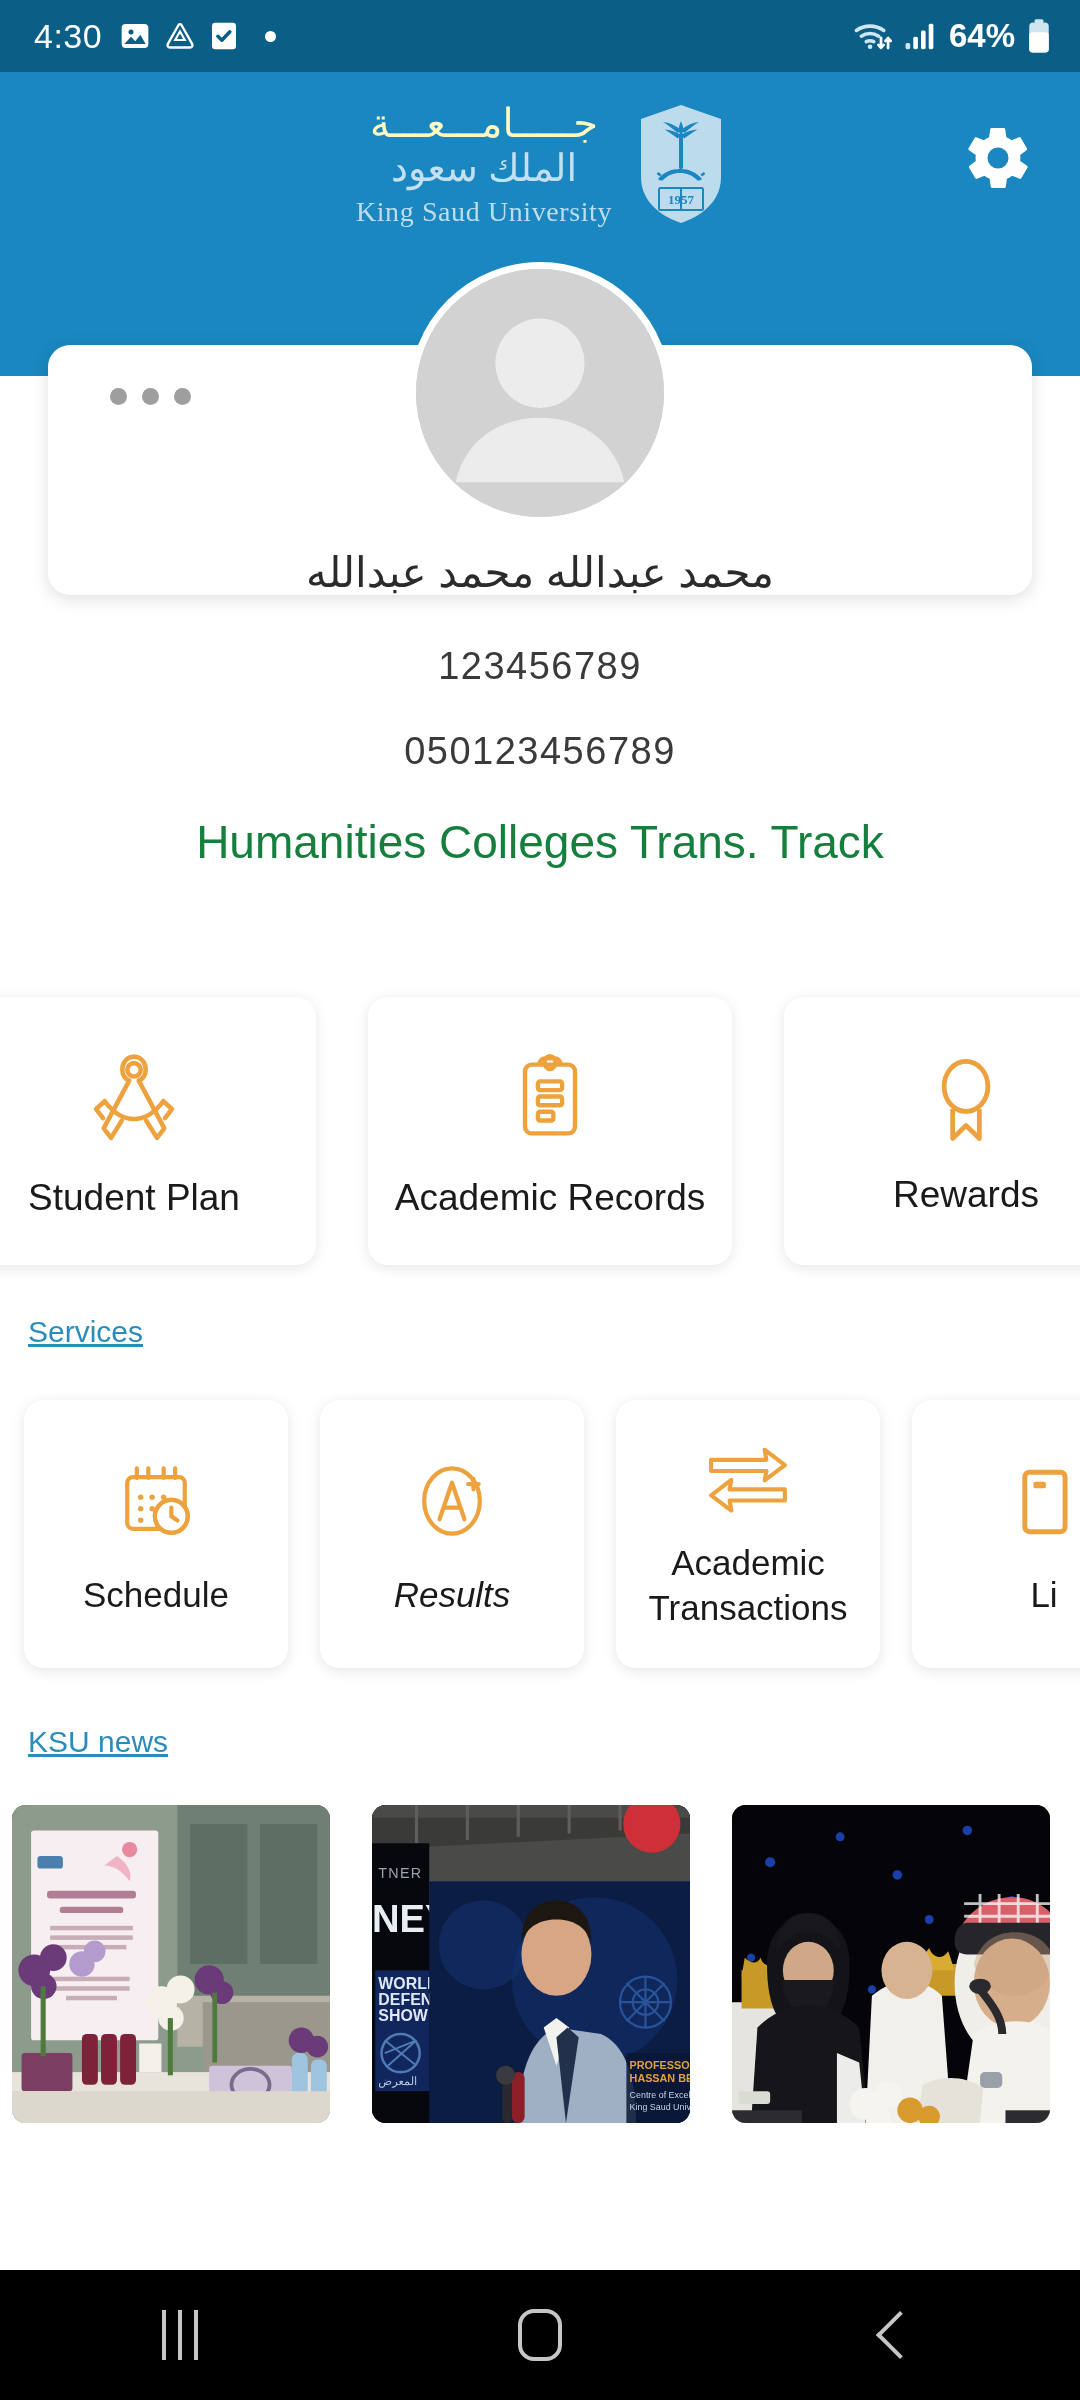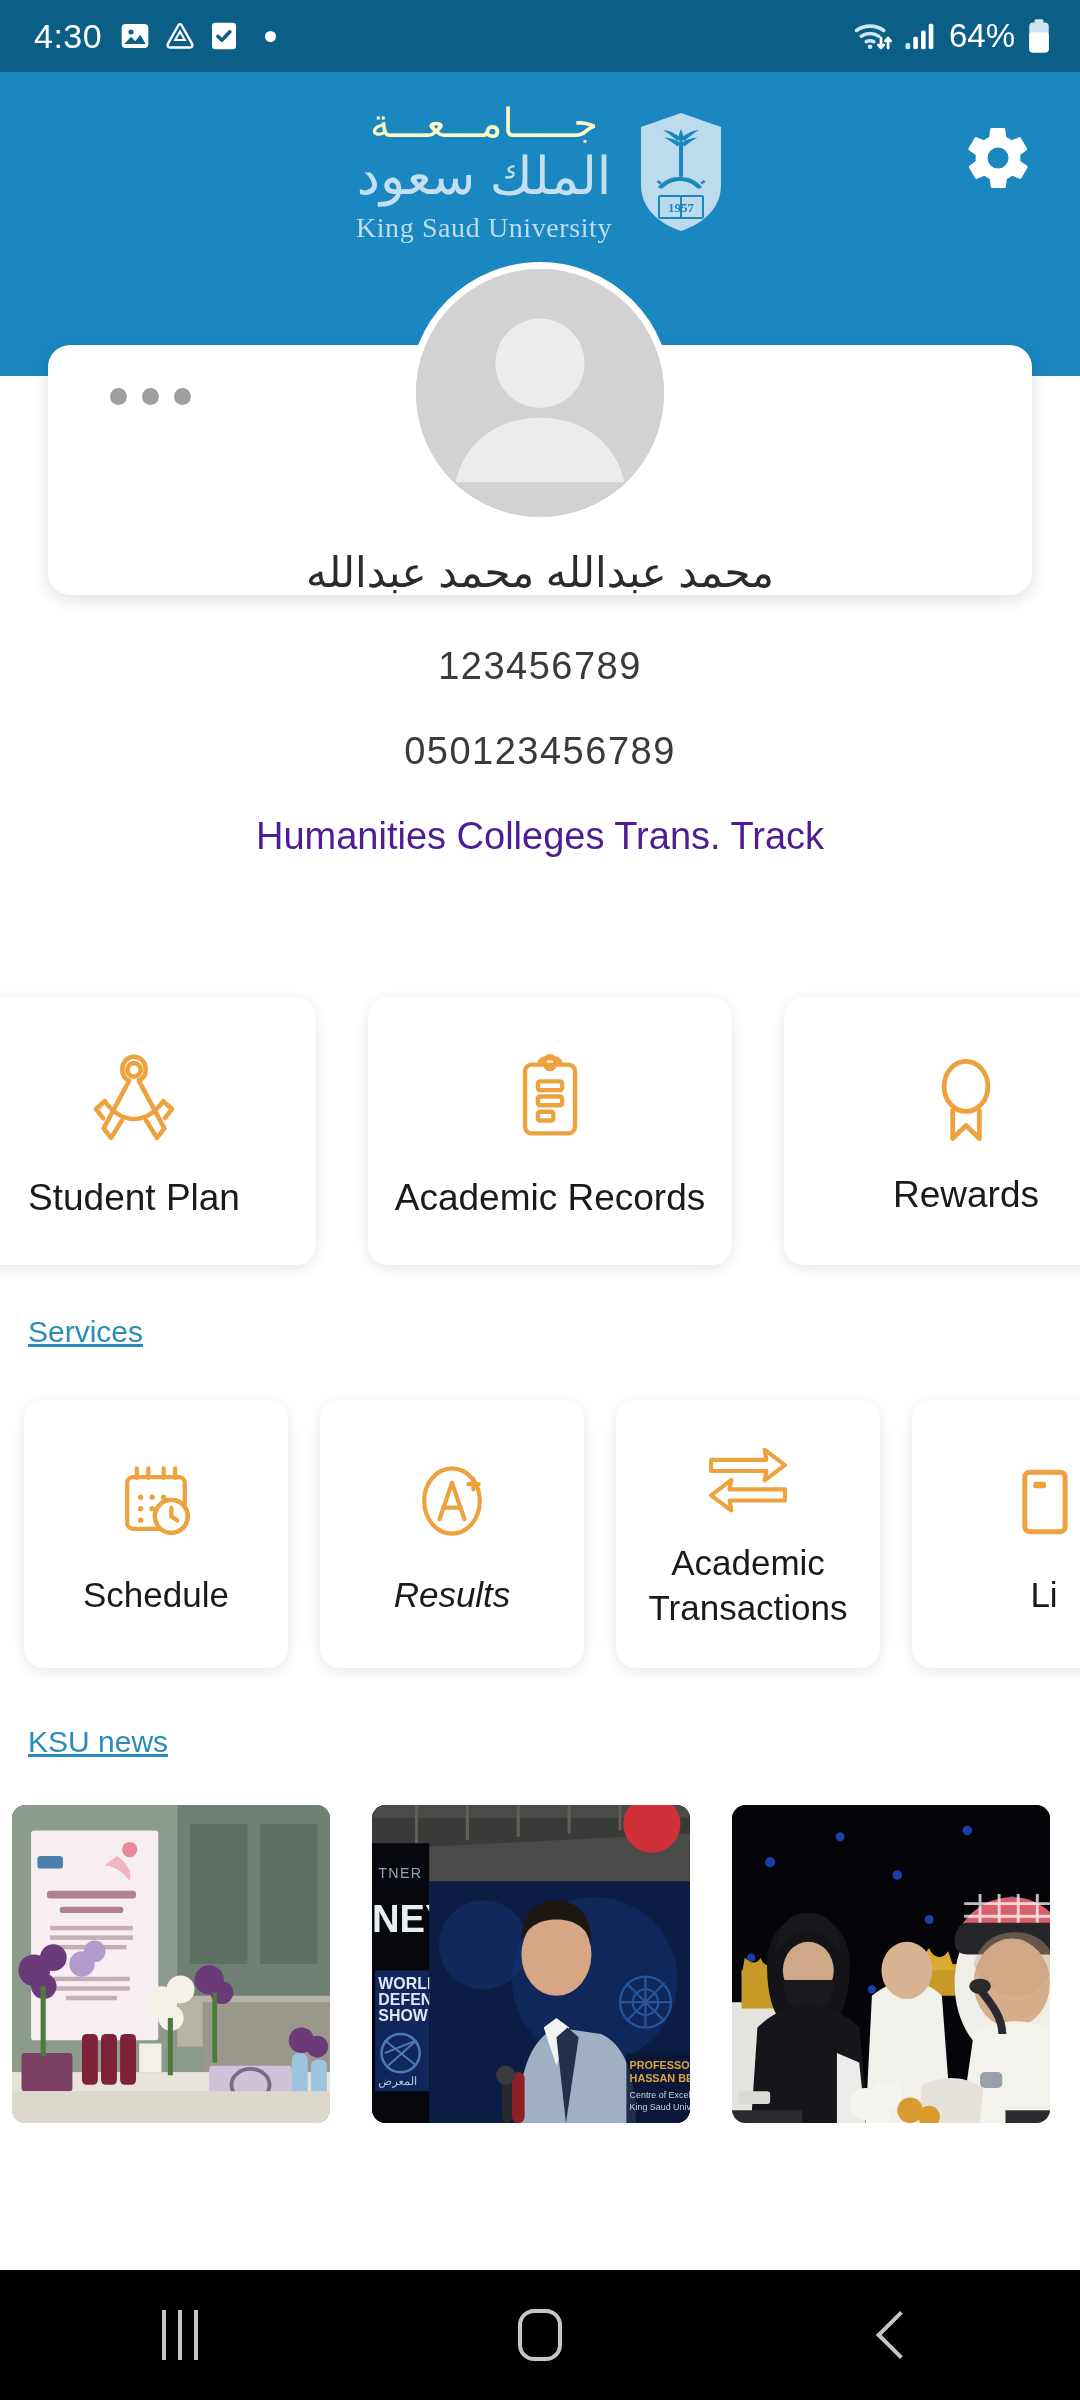--- a/index.html
+++ b/index.html
@@ -16,40 +16,40 @@
     position: absolute; top: 0; left: 0; width: 1080px; height: 72px;
     background: #0b5f87;
     display: flex; align-items: center;
     padding: 0 28px 0 34px;
     color: #ffffff;
   }
   .sb-clock { font-size: 34px; font-weight: 400; letter-spacing: .5px; line-height: 1; }
   .sb-left-icons { display: flex; align-items: center; gap: 13px; margin-left: 17px; }
   .sb-spacer { flex: 1; }
   .sb-right { display: flex; align-items: center; gap: 11px; }
-  .sb-battery-text { font-size: 33px; font-weight: 400; letter-spacing: 0; }
+  .sb-battery-text { font-size: 33px; font-weight: 700; letter-spacing: 0; }
   .sb-ico { display: block; }
   .sb-dot { width: 11px; height: 11px; border-radius: 50%; background: #ffffff; margin-left: 13px; }
 
   
   .header {
     position: absolute; top: 72px; left: 0; width: 1080px; height: 304px;
     background: #1a87c0;
   }
   .logo-wrap {
     position: absolute; left: 0; right: 0; top: 28px;
     display: flex; align-items: center; justify-content: center; gap: 26px;
   }
   .logo-text { text-align: center; color: #bcdcee; }
   .logo-ar1 {
     font-size: 40px; letter-spacing: 5px; line-height: 1.18;
     color: #fef9c3; direction: rtl; font-weight: 400;
   }
   .logo-ar2 {
-    font-size: 52px; letter-spacing: 1px; line-height: 1.15;
+    font-size: 38px; letter-spacing: 1px; line-height: 1.15;
     color: #c4e0f0; direction: rtl; font-weight: 400;
   }
   .logo-en {
     font-family: "Liberation Serif", serif;
     font-size: 28px; letter-spacing: .6px; color: #bedced; margin-top: 5px;
   }
   .crest { width: 86px; height: 122px; display: block; }
   .gear-btn {
     position: absolute; right: 44px; top: 48px;
     width: 76px; height: 76px; display: flex; align-items: center; justify-content: center;
@@ -78,21 +78,21 @@
   .p-id {
     position: absolute; left: 0; right: 0; top: 645px; text-align: center;
     font-size: 38px; color: #3a3a3a; letter-spacing: 1.5px;
   }
   .p-phone {
     position: absolute; left: 0; right: 0; top: 730px; text-align: center;
     font-size: 38px; color: #3a3a3a; letter-spacing: 1.5px;
   }
   .p-track {
     position: absolute; left: 0; right: 0; top: 815px; text-align: center;
-    font-size: 38px; color: #4c1d95;
+    font-size: 46px; color: #15803d;
   }
 
   
   .quick-row {
     position: absolute; left: 0; top: 990px; width: 1080px; height: 275px;
     display: flex; align-items: flex-end; gap: 0;
   }
   .qcard {
     background: #ffffff; border-radius: 20px;
     box-shadow: 0 3px 14px rgba(0,0,0,.10);

